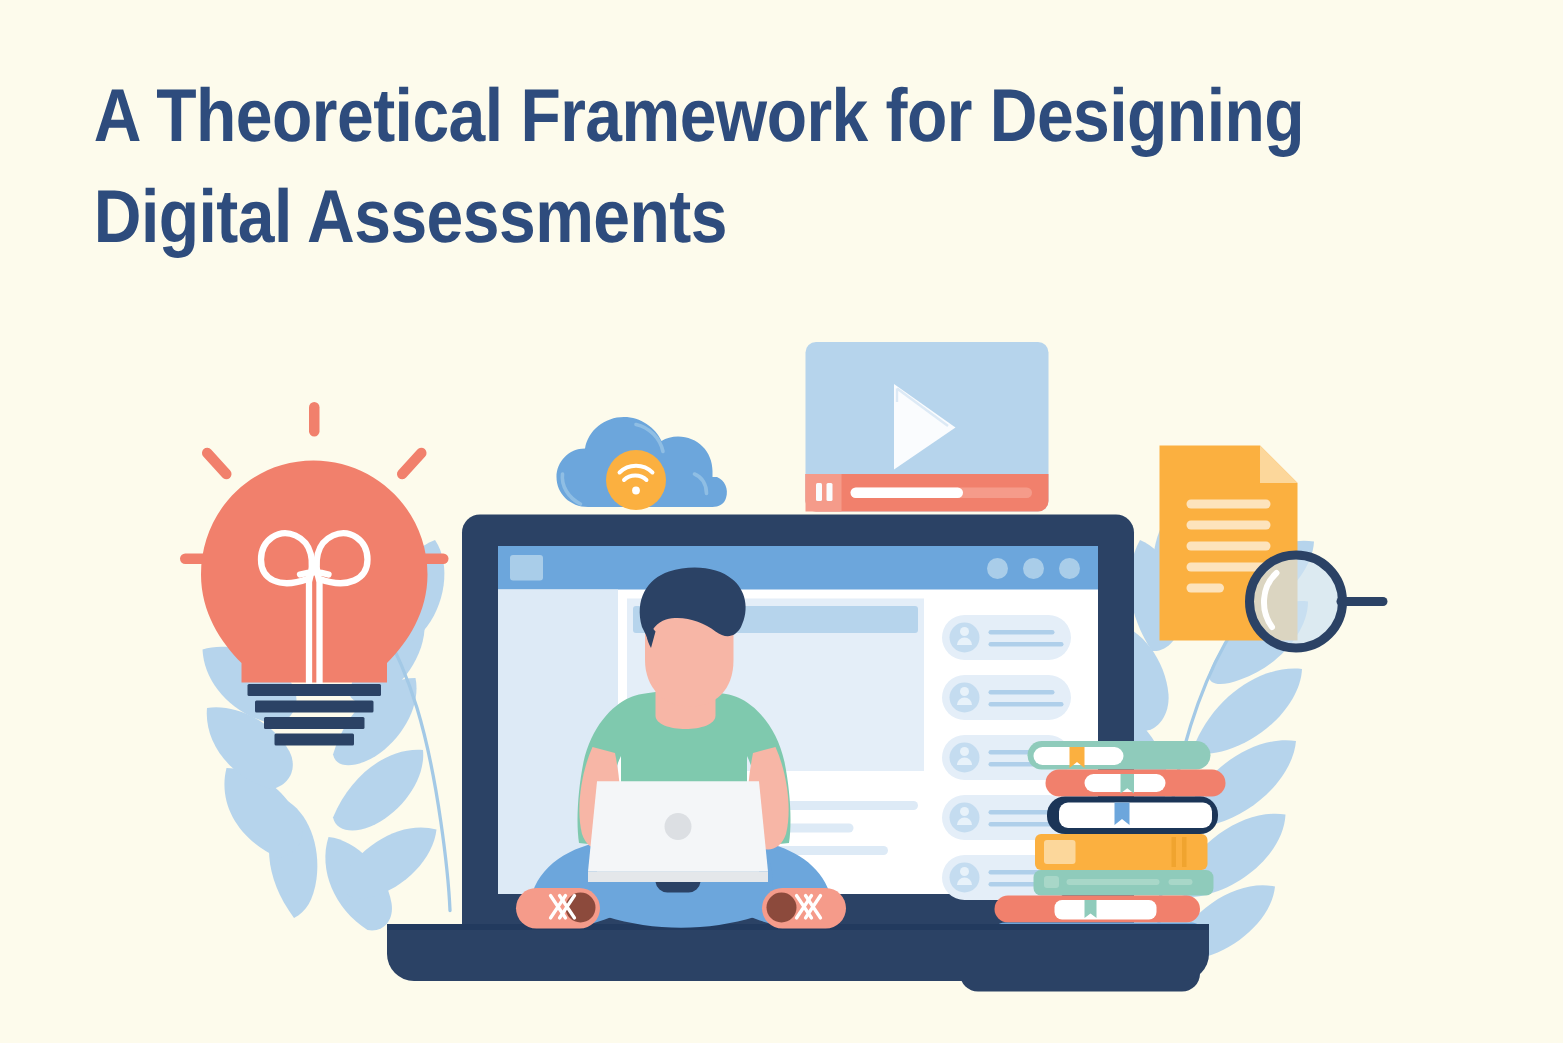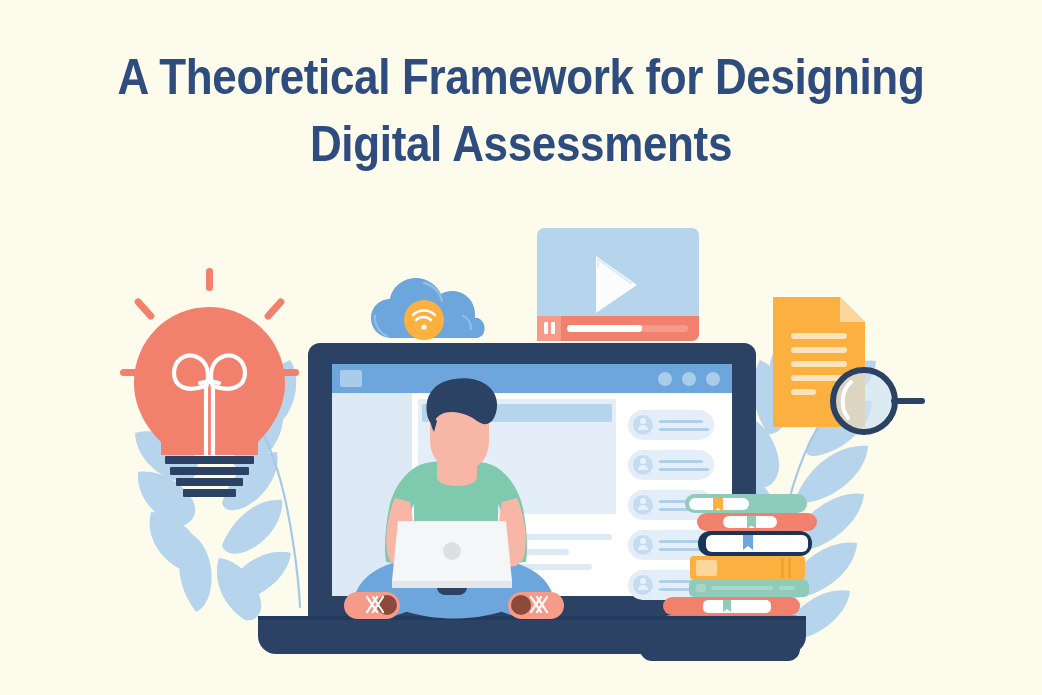--- a/index.html
+++ b/index.html
@@ -19,21 +19,20 @@
     width: 1042px;
     height: 695px;
     background: #FDFBEC;
     overflow: hidden;
   }
   #title-block {
     position: absolute;
     top: 44px;
     left: 0;
     width: 1042px;
-    text-align: center;
     z-index: 5;
   }
   .title-line {
     display: block;
     font-family: "Liberation Sans", sans-serif;
     font-weight: bold;
     font-size: 50px;
     line-height: 67px;
     letter-spacing: -0.4px;
     color: #2E4C7D;

